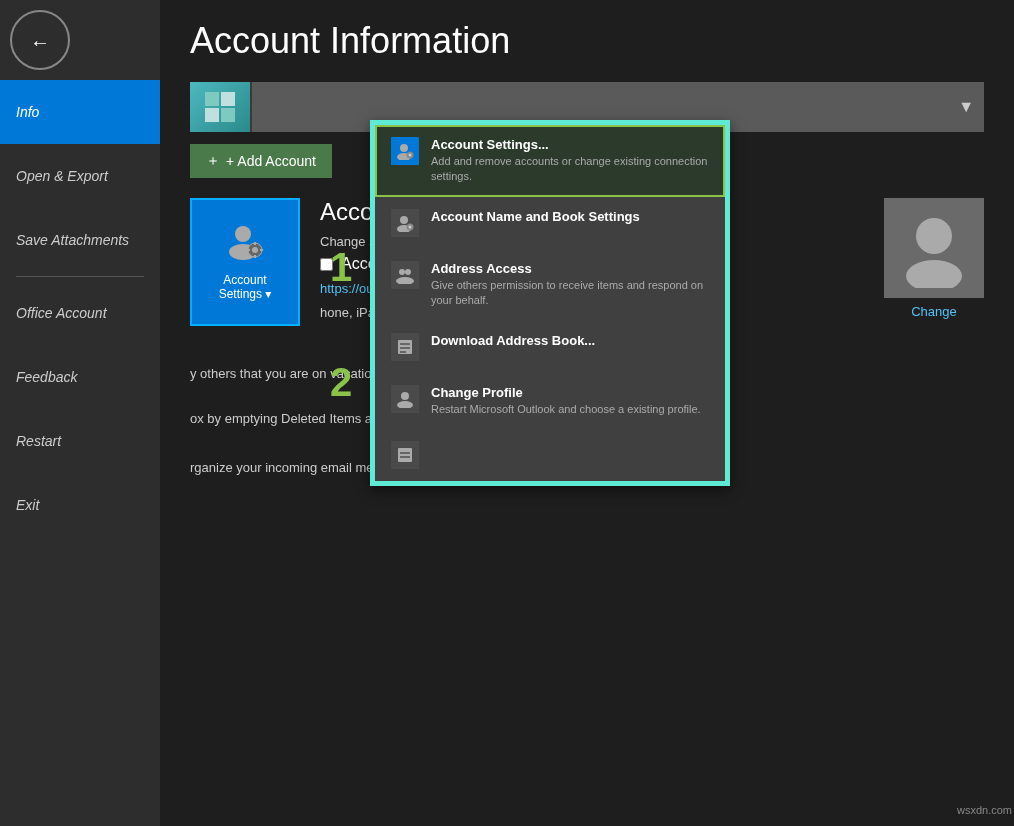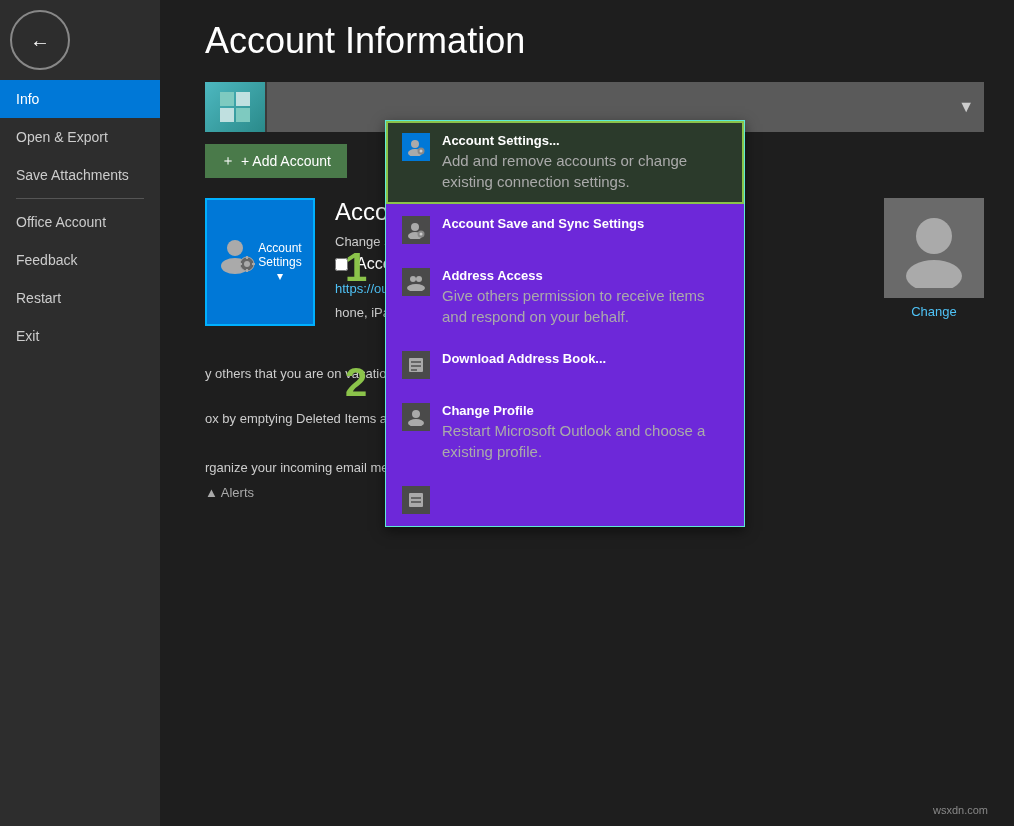--- a/index.html
+++ b/index.html
@@ -30,44 +30,44 @@
       justify-content: center;
       border: 2px solid #888;
       border-radius: 50%;
       margin: 10px 10px;
       cursor: pointer;
       color: #fff;
       font-size: 20px;
     }
 
     .sidebar-item {
-      padding: 11px 16px;
+      padding: 24px 16px;
       cursor: pointer;
       font-size: 14px;
       color: #ccc;
+      font-style: italic;
     }
 
     .sidebar-item.active {
       background: #0078d7;
       color: #fff;
     }
 
     .sidebar-divider {
       border: none;
       border-top: 1px solid #555;
       margin: 4px 16px;
     }
 
     
     .main {
       flex: 1;
       background: #1e1e1e;
       padding: 20px 30px;
       position: relative;
-      margin-left: 15px;
     }
 
     .page-title {
       font-size: 36px;
       font-weight: 300;
       color: #fff;
       margin-bottom: 20px;
     }
 
     
@@ -124,21 +124,21 @@
       position: relative;
     }
 
     
     .account-settings-btn {
       background: #0078d7;
       border: 2px solid #00b0ff;
       width: 110px;
       min-height: 110px;
       display: flex;
-      flex-direction: row;
+      flex-direction: column;
       align-items: center;
       justify-content: center;
       cursor: pointer;
       padding: 10px;
       position: relative;
       flex-shrink: 0;
     }
 
     .btn-icon {
       font-size: 28px;
@@ -236,22 +236,22 @@
       color: #4fc3f7;
       font-size: 13px;
       cursor: pointer;
     }
 
     
     .dropdown-menu {
       position: absolute;
       left: 210px;
       top: 120px;
-      background: #6d28d9;
-      border: 1px solid #5eead4;
+      background: #404040;
+      border: 5px solid #5eead4;
       width: 360px;
       z-index: 100;
       box-shadow: 0 4px 12px rgba(0,0,0,0.5);
     }
 
     .dropdown-item {
       display: flex;
       align-items: flex-start;
       padding: 10px 14px;
       gap: 12px;
@@ -284,21 +284,21 @@
     }
 
     .dropdown-item-title {
       font-size: 13px;
       font-weight: 600;
       color: #fff;
       margin-bottom: 2px;
     }
 
     .dropdown-item-desc {
-      font-size: 15px;
+      font-size: 11px;
       color: #aaa;
       line-height: 1.4;
     }
 
     .section-text {
       font-size: 13px;
       color: #ccc;
       margin-bottom: 10px;
     }
 
@@ -309,21 +309,21 @@
       color: #ccc;
       font-size: 13px;
       cursor: pointer;
       margin-bottom: 12px;
     }
 
     
     .watermark {
       position: absolute;
       bottom: 10px;
-      right: 26px;
+      right: 2px;
       font-size: 11px;
       color: #888;
     }
   </style>
 </head>
 <body>
 
 <div class="sidebar">
   <div class="sidebar-back">
     <span>←</span>
@@ -425,21 +425,20 @@
     <p class="section-text">
       <span>y others that you are on vacation, or not available to respond to</span>
     </p>
     <p class="section-text" style="margin-top: 30px;">
       <span>ox by emptying Deleted Items and archiving.</span>
       <button class="btn-empty" style="display:inline-block; margin-left: 20px; padding: 4px 40px;"></button>
     </p>
     <p class="section-text" style="margin-top: 20px;">
       <span>rganize your incoming email messages, and receive updates when</span>
     </p>
-    <p class="section-text" style="margin-top: 10px; color: #aaa;">▲ Alerts</p>
   </div>
 
   <div class="dropdown-menu">
     <div class="dropdown-item highlighted">
       <div class="dropdown-item-icon blue-bg">
         <svg width="18" height="18" viewBox="0 0 18 18">
           <circle cx="8" cy="6" r="4" fill="#aaa"></circle>
           <ellipse cx="8" cy="15" rx="7" ry="4" fill="#aaa"></ellipse>
           <circle cx="14" cy="13" r="3.5" fill="#888"></circle>
           <circle cx="14" cy="13" r="1.5" fill="#ccc"></circle>
@@ -454,21 +453,21 @@
     <div class="dropdown-item">
       <div class="dropdown-item-icon">
         <svg width="18" height="18" viewBox="0 0 18 18">
           <circle cx="8" cy="6" r="4" fill="#aaa"></circle>
           <ellipse cx="8" cy="15" rx="7" ry="4" fill="#aaa"></ellipse>
           <circle cx="14" cy="13" r="3.5" fill="#888"></circle>
           <circle cx="14" cy="13" r="1.5" fill="#ccc"></circle>
         </svg>
       </div>
       <div class="dropdown-item-content">
-        <div class="dropdown-item-title">Account Save and Sync Settings</div>
+        <div class="dropdown-item-title">Account Name and Book Settings</div>
       </div>
     </div>
 
     <div class="dropdown-item">
       <div class="dropdown-item-icon">
         <svg width="18" height="18" viewBox="0 0 18 18">
           <circle cx="6" cy="6" r="3" fill="#aaa"></circle>
           <circle cx="12" cy="6" r="3" fill="#aaa"></circle>
           <ellipse cx="9" cy="15" rx="9" ry="4" fill="#aaa"></ellipse>
         </svg>

